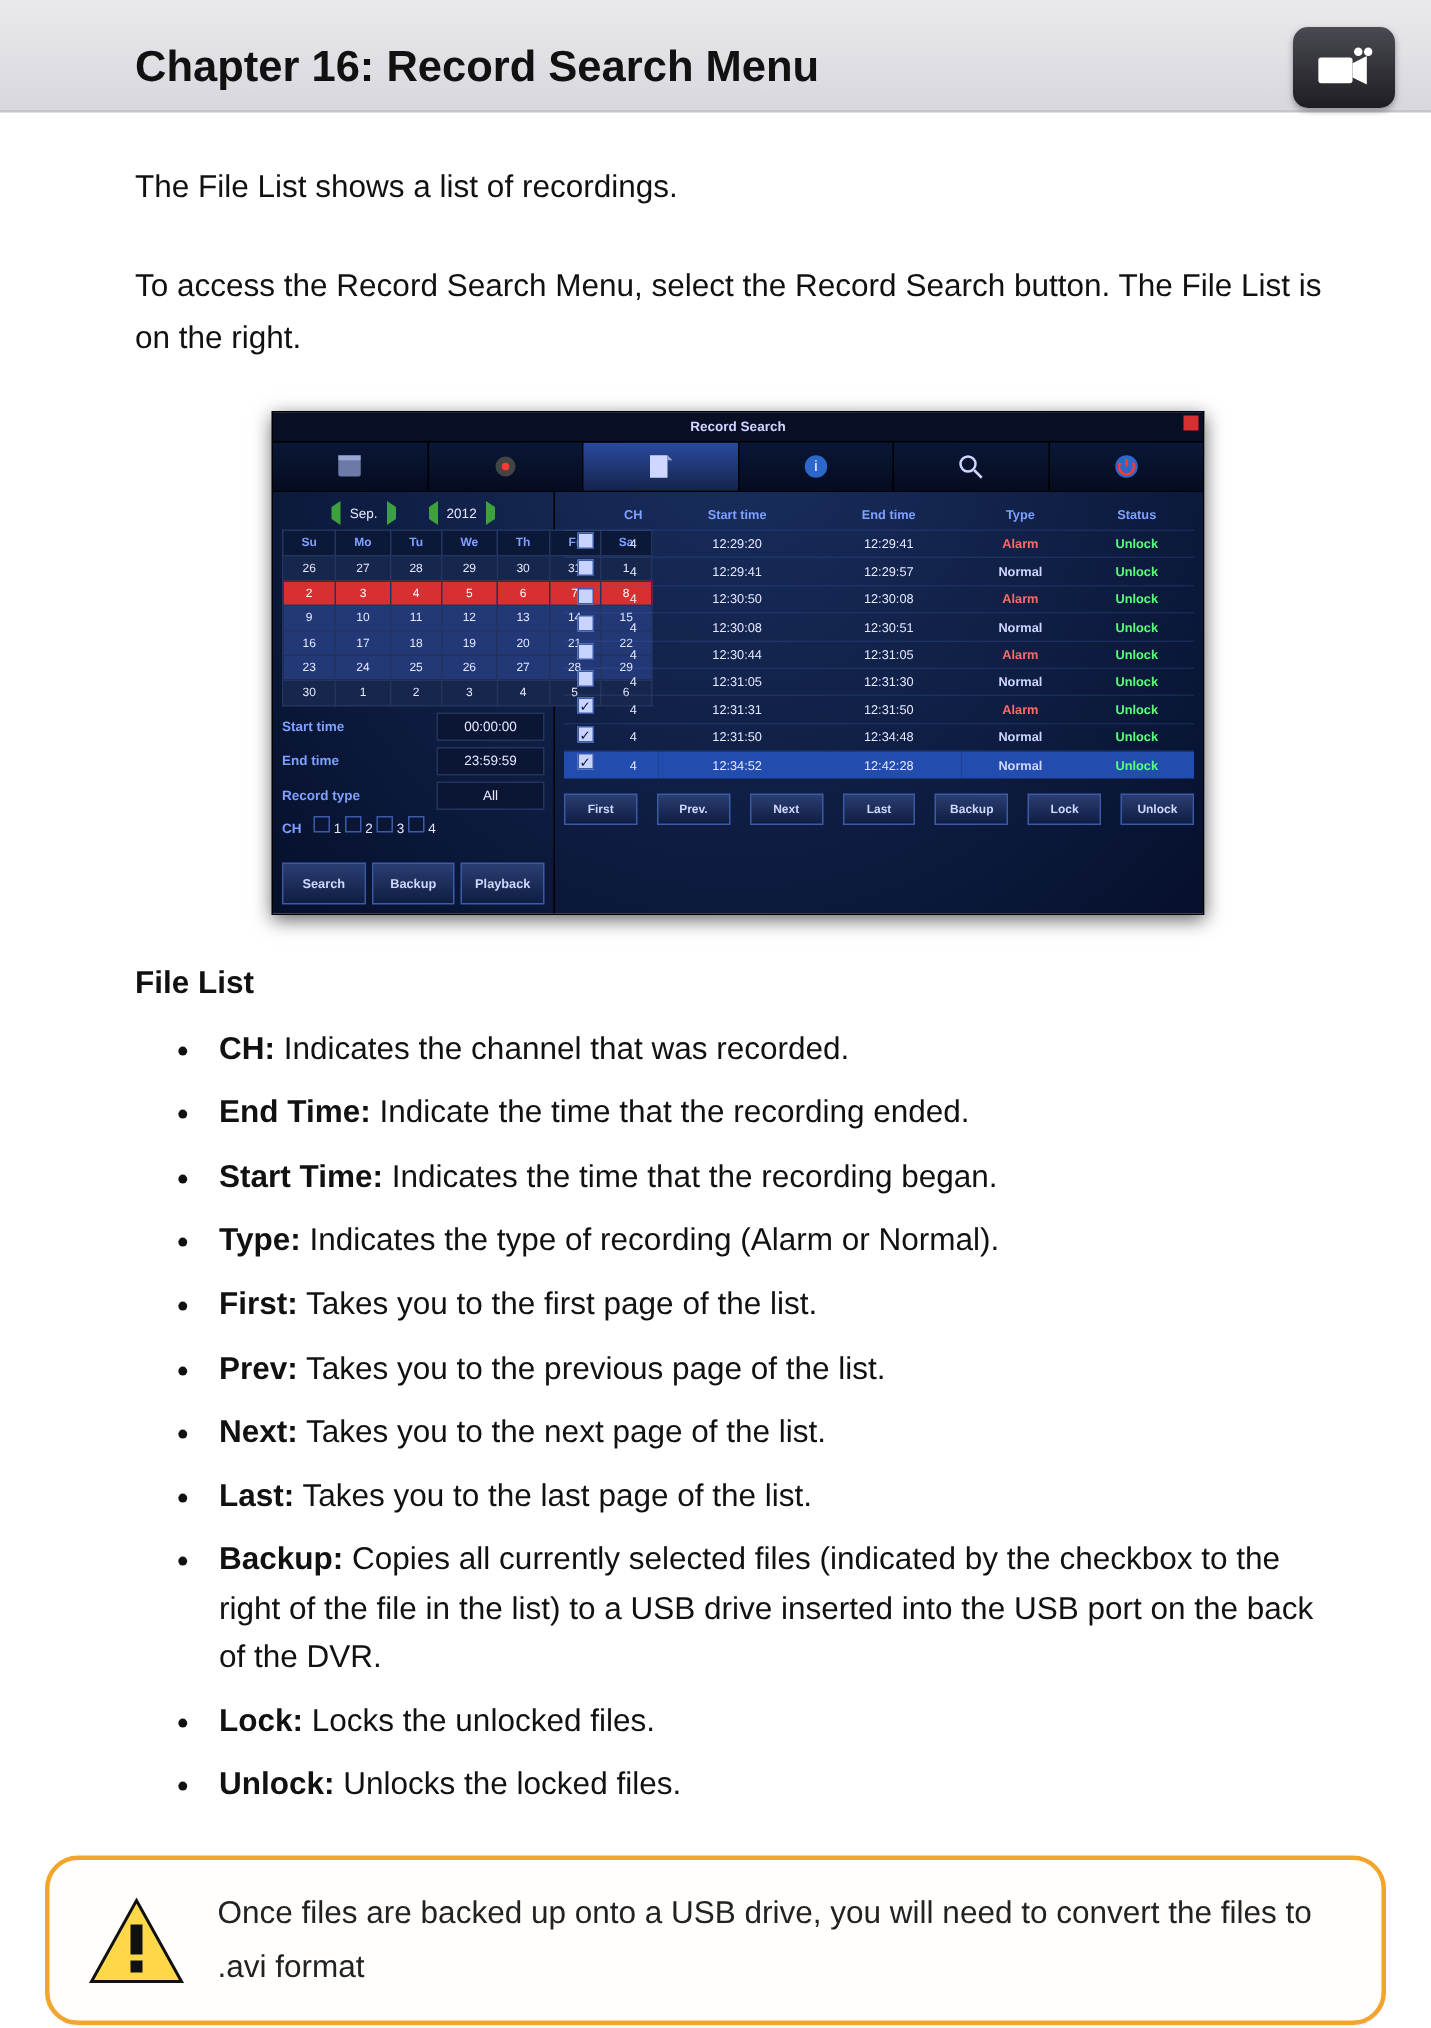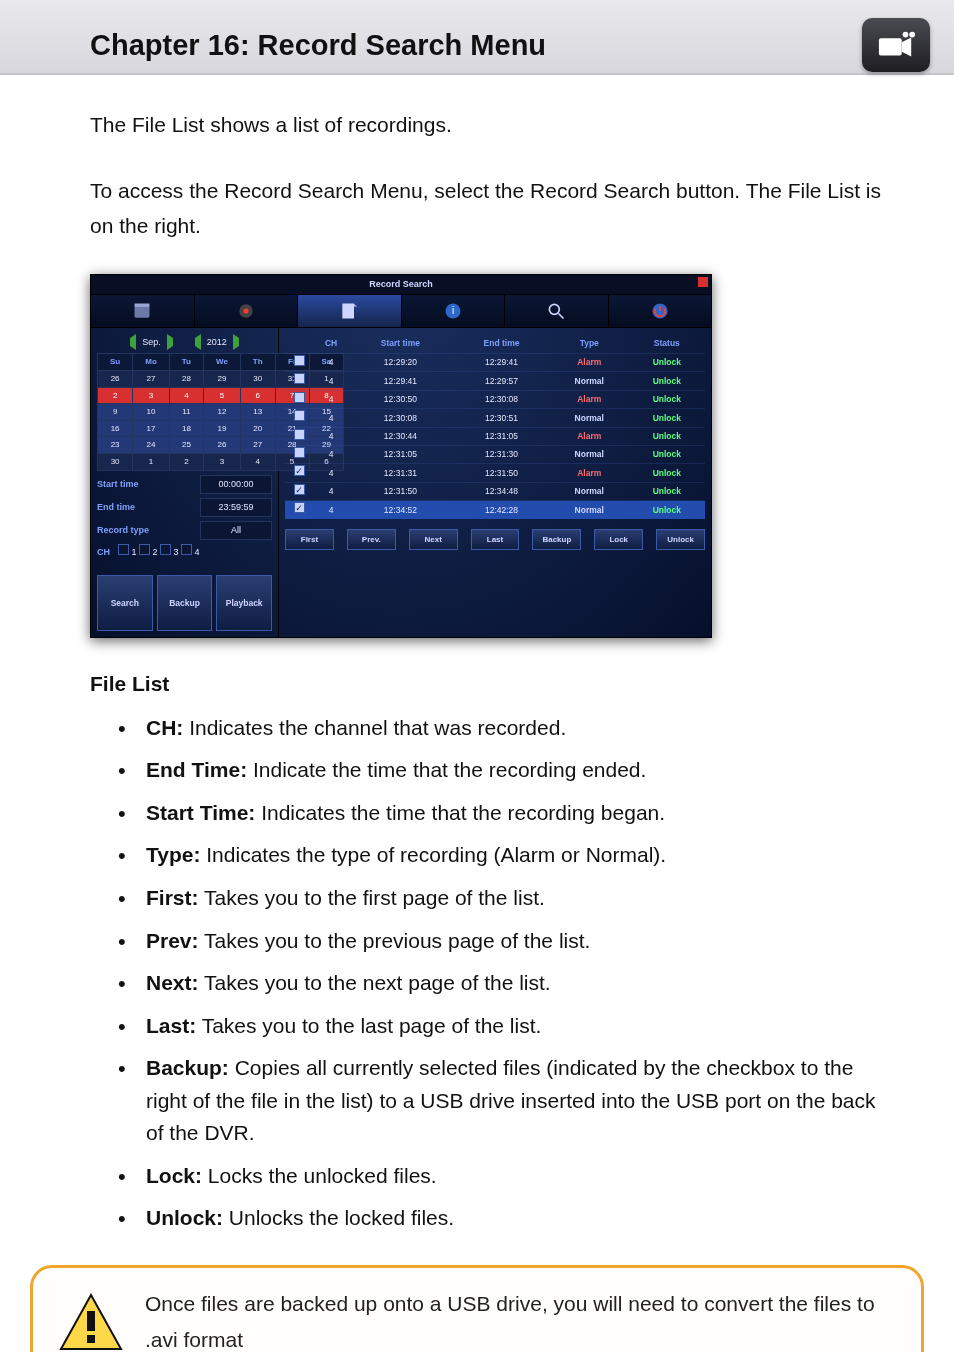--- a/index.html
+++ b/index.html
@@ -18,21 +18,21 @@
     --note-bg:#fffefc;
   }
   html,body{margin:0;padding:0;background:#fff;font-family:Arial,Helvetica,sans-serif;color:#222}
   .page{width:var(--page-w);min-height:var(--page-h);box-sizing:border-box;position:relative;padding-bottom:40px}
   .header{display:flex;align-items:center;justify-content:space-between;background:linear-gradient(#e9e9ed,#d8d7dd);border-bottom:2px solid #c6c5cc;padding:18px 24px 1px 90px}
   .header h1{margin:0;font-size:29px;font-weight:bold;color:#111}
   .cam-badge{width:68px;height:54px;background:linear-gradient(#4a4a52,#1d1d22);border-radius:10px;display:flex;align-items:center;justify-content:center;color:#fff;box-shadow:0 2px 4px rgba(0,0,0,.35)}
   .cam-badge svg{width:38px;height:30px}
   .content{padding:20px 60px 0 90px;font-size:21px;line-height:1.7;color:#111}
   .content p{margin:12px 0 30px}
-  .screenshot-wrap{display:flex;margin:8px 0 28px}
+  .screenshot-wrap{display:flex;justify-content:center;margin:8px 0 28px}
   
   .dvr{width:620px;font-size:9px;color:var(--dvr-text);background:radial-gradient(ellipse at top,#1a2f60,#06102c);border:1px solid #000;box-shadow:0 3px 12px rgba(0,0,0,.6)}
   .dvr-title{background:#080f25;color:#cfd6ff;text-align:center;padding:2px 0;font-weight:bold;border-bottom:1px solid #000;position:relative}
   .dvr-close{position:absolute;right:3px;top:2px;width:10px;height:10px;background:#d83030}
   .dvr-tabs{display:flex;background:linear-gradient(#0a1736,#050c20);border-bottom:1px solid #000}
   .dvr-tab{flex:1;display:flex;align-items:center;justify-content:center;padding:6px 0;border-right:1px solid #000}
   .dvr-tab:last-child{border-right:none}
   .dvr-tab.active{background:linear-gradient(#2a4aa0,#15244c)}
   .dvr-tab svg{width:20px;height:20px}
   .dvr-body{display:flex}
@@ -48,21 +48,21 @@
   .cal td{background:#17264c}
   .cal td.hl{background:#d83030;color:#fff}
   .cal td.mk{background:#223877}
   .field-row{display:flex;justify-content:space-between;align-items:center;margin-top:4px}
   .field-row label{color:#7ea0ff;font-weight:bold}
   .field-val{background:#0b1635;border:1px solid #23345f;padding:1px 0;min-width:70px;text-align:center}
   .ch-row{display:flex;align-items:center;gap:4px;margin-top:4px}
   .ch-row label{color:#7ea0ff;font-weight:bold;margin-right:4px}
   .ch-cb{width:9px;height:9px;background:#0b1635;border:1px solid #3c5aa8;display:inline-block}
   .left-btns{display:flex;gap:4px;margin-top:14px}
-  .dbtn{flex:1;background:linear-gradient(#2a3e72,#0f1d42);border:1px solid #3c5aa8;text-align:center;padding:20px 0;color:#cfd6ff;font-weight:bold;font-size:8.5px}
+  .dbtn{flex:1;background:linear-gradient(#2a3e72,#0f1d42);border:1px solid #3c5aa8;text-align:center;padding:6px 0;color:#cfd6ff;font-weight:bold;font-size:8.5px}
   
   .ftable{width:100%;border-collapse:collapse}
   .ftable th{color:#7ea0ff;background:transparent;font-size:8.5px;padding:2px 0;text-align:center}
   .ftable td{text-align:center;font-size:8.5px;padding:1px 0;border-top:1px solid rgba(60,90,168,.25)}
   .ftable tr.sel td{background:#224daf}
   .ft-cb{width:9px;height:9px;background:#c8d4ff;border:1px solid #3c5aa8;display:inline-block;position:relative}
   .ft-cb.chk::after{content:"✓";position:absolute;left:0;top:-2px;font-size:9px;color:#0e1e42}
   .t-alarm{color:#ff6b6b;font-weight:bold}
   .t-normal{color:#cfd6ff;font-weight:bold}
   .s-unlock{color:#5aff7c;font-weight:bold}

